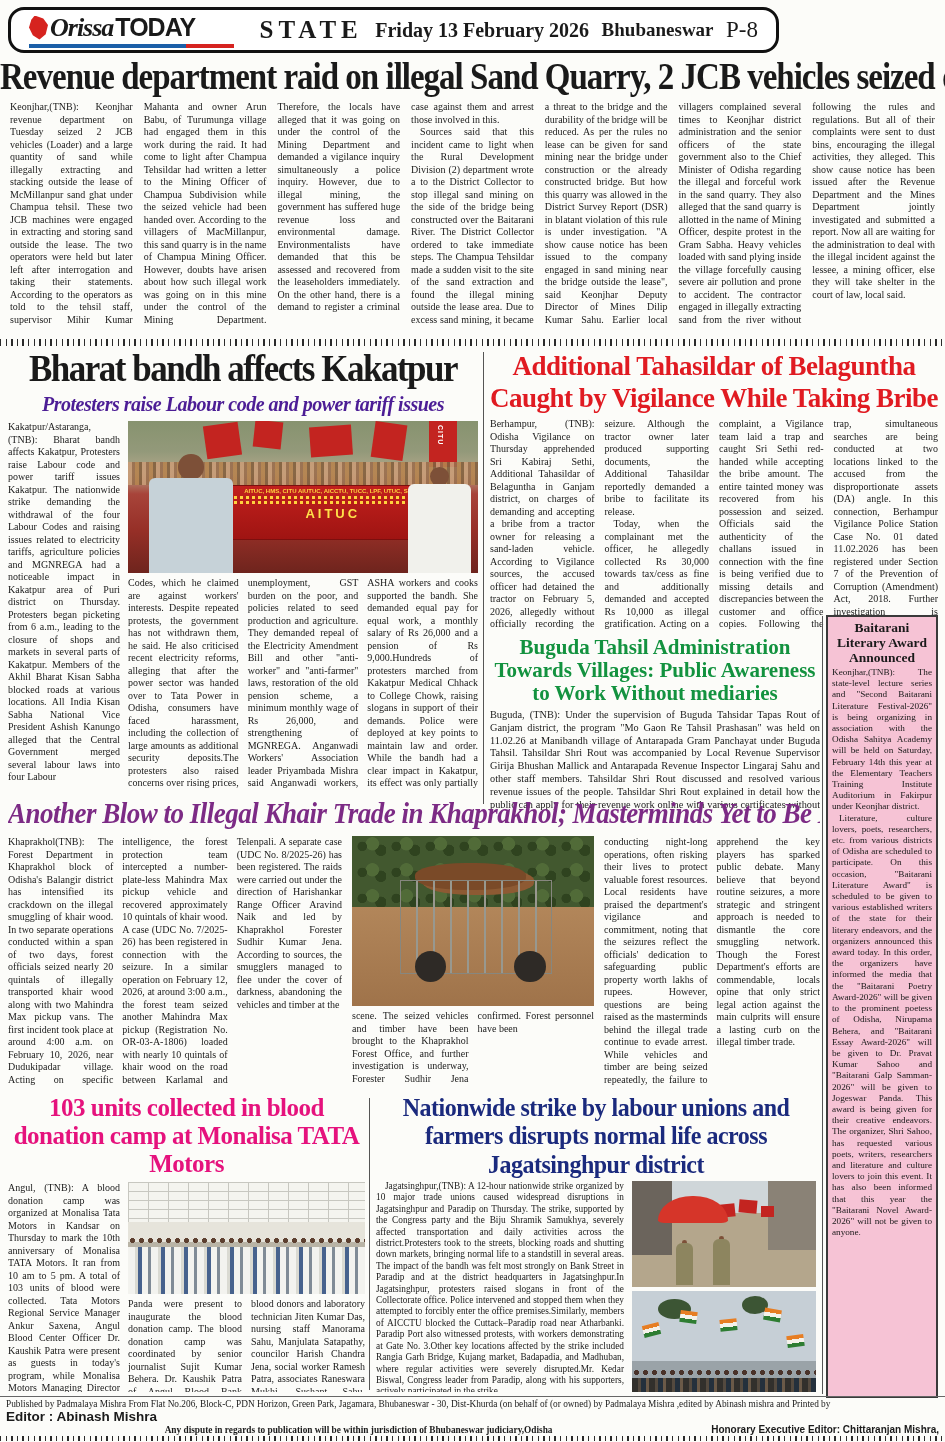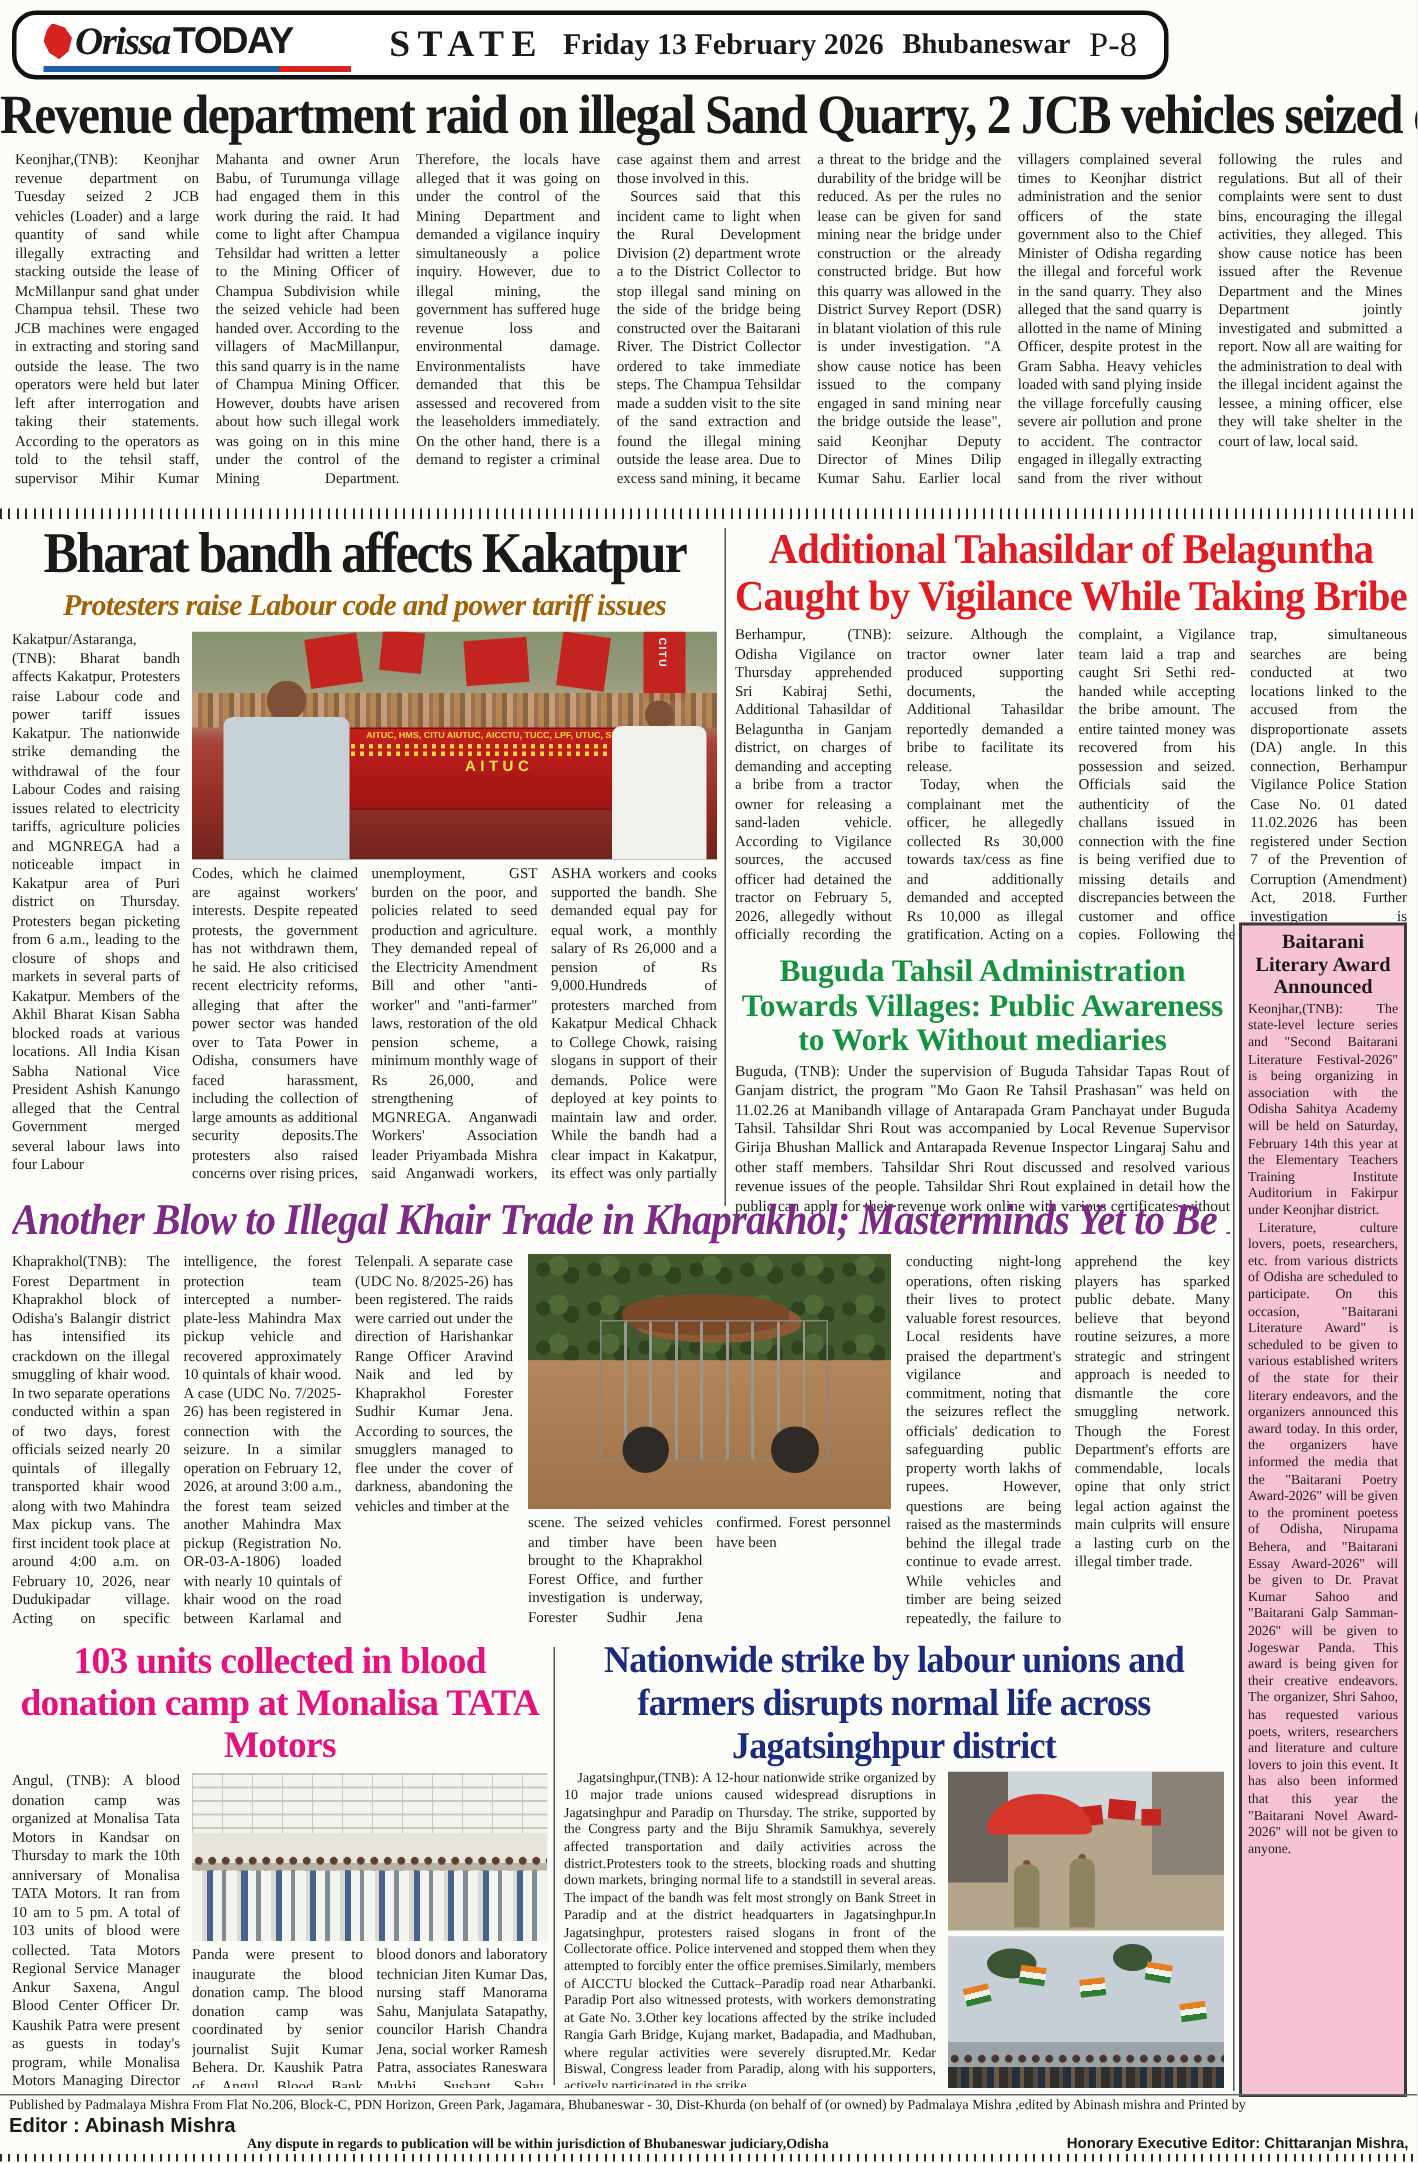--- a/index.html
+++ b/index.html
@@ -32,42 +32,42 @@
         background:repeating-linear-gradient(90deg,#2b2b2b 0 1.4px,transparent 1.4px 5.6px);}
   .vline{position:absolute;width:1px;background:#555;}
   .hline{position:absolute;height:1px;background:#666;}
   
   .story1{position:absolute;left:10px;top:101px;width:925px;height:237px;
           column-count:7;column-gap:11px;column-fill:auto;overflow:hidden;}
   
   .bharat{position:absolute;left:8px;top:347px;width:470px;height:460px;overflow:hidden;}
   .bharat-h{font-size:35px;font-weight:bold;letter-spacing:-1.5px;text-align:center;
             transform:scaleY(1.1);transform-origin:top;white-space:nowrap;}
-  .bharat-sub{font-size:20px;font-weight:bold;font-style:italic;color:#a16207;text-align:center;
+  .bharat-sub{font-size:20px;font-weight:bold;font-style:italic;color:#4c1d95;text-align:center;
               letter-spacing:-0.5px;margin-top:6px;white-space:nowrap;}
   .b-body{display:flex;gap:8px;height:380px;margin-top:5px;overflow:hidden;}
   .b-col1{width:112px;flex:none;}
   .b-right{flex:1;display:flex;flex-direction:column;min-width:0;}
   .photo{position:relative;overflow:hidden;background:#b9b4a6;}
   .b-photo{height:152px;flex:none;}
   .b-rest{flex:1;column-count:3;column-gap:9px;column-fill:auto;margin-top:4px;overflow:hidden;}
   
   .pbh-bg{position:absolute;inset:0;
      background:linear-gradient(180deg,#87936f 0%,#93997a 20%,#b3a88a 34%,#a8443a 48%,#962f27 72%,#6e241d 100%);}
   .redflag{position:absolute;background:#c32420;}
   .pbh-crowd{position:absolute;left:0;right:0;top:27%;height:15%;opacity:.9;
      background:repeating-linear-gradient(90deg,#c89c77 0 4px,#9a6e4d 4px 7px,#b5834e 7px 11px,#84603e 11px 14px);}
   .pbh-banner{position:absolute;left:20%;right:3%;top:42%;height:36%;
      background:linear-gradient(180deg,#c2201d,#9f1412);border:1px solid #7c0f0e;
      color:#ffd23e;padding:2px 3px;box-sizing:border-box;}
   .pbh-line{font-size:6px;font-weight:bold;text-align:center;white-space:nowrap;overflow:hidden;
      font-family:"Liberation Sans",sans-serif;}
   .pbh-dot{height:3px;margin:2px 8px;
      background:repeating-linear-gradient(90deg,#ffd23e 0 3px,transparent 3px 6px);}
-  .pbh-word{font-size:10px;font-weight:bold;letter-spacing:3px;text-align:center;color:#ffe14a;
+  .pbh-word{font-size:13px;font-weight:bold;letter-spacing:3px;text-align:center;color:#ffe14a;
      font-family:"Liberation Sans",sans-serif;}
   .figure{position:absolute;display:flex;flex-direction:column;align-items:center;}
   .fig-head{width:30%;aspect-ratio:1;border-radius:50%;background:#7d5038;}
   .fig-shirt{width:100%;flex:1;border-radius:6px 6px 0 0;margin-top:-2px;}
   .flagtext{position:absolute;color:#fff;font-size:7px;font-weight:bold;writing-mode:vertical-rl;
      font-family:"Liberation Sans",sans-serif;letter-spacing:1px;}
   
   .bela{position:absolute;left:490px;top:350px;width:448px;height:282px;overflow:hidden;}
   .bela-h{font-size:27px;line-height:30px;font-weight:bold;color:#e01b22;text-align:center;
           letter-spacing:-0.5px;transform:scaleY(1.05);transform-origin:top;}

